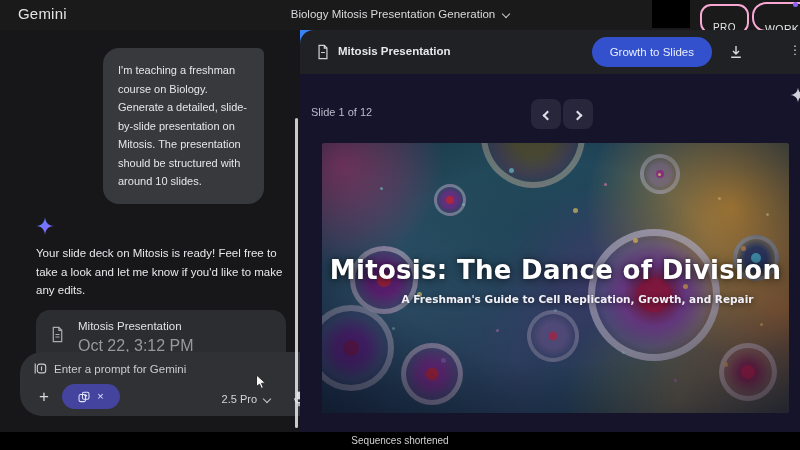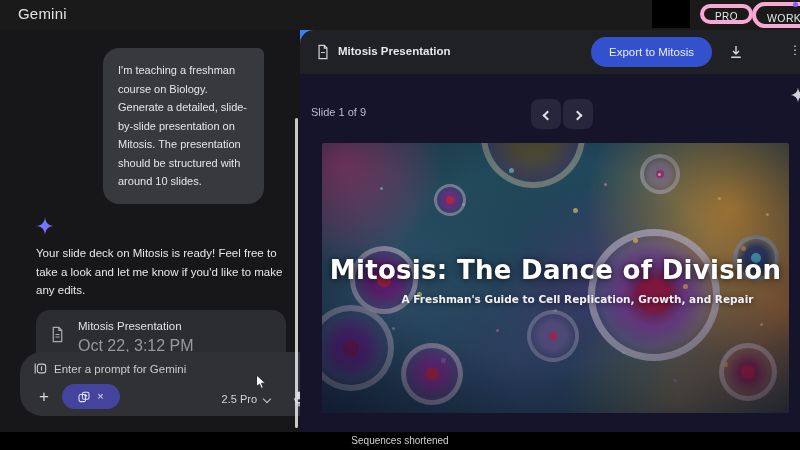--- a/index.html
+++ b/index.html
@@ -6,21 +6,21 @@
   html,body { width:800px; height:450px; background:#000; overflow:hidden; }
   body { font-family:"Liberation Sans", sans-serif; -webkit-font-smoothing:antialiased; }
   #app { position:relative; width:800px; height:450px; background:#3b82f6; overflow:hidden; }
 
   
   #topbar { position:absolute; left:0; top:0; width:800px; height:30px; background:#1a1a1b; overflow:hidden; z-index:6; }
   #logo { position:absolute; left:18px; top:5px; font-size:15px; color:#e3e3e5; letter-spacing:.2px; }
   #conv-title { position:absolute; left:0; right:0; top:8px; text-align:center; font-size:11.5px; color:#d9dadc; }
   #conv-title .chev { margin-left:8px; margin-bottom:1px; }
   #obscured { position:absolute; left:652px; top:0; width:38px; height:28px; background:#000; }
-  .pill { position:absolute; top:4px; height:20px; border:4px solid #f9a8d4; border-radius:11px; color:#e6e7e9; font-size:10px; line-height:18px; padding:0 11px; letter-spacing:.4px; background:transparent; }
+  .pill { position:absolute; top:4px; height:20px; border:2px solid #f9a8d4; border-radius:11px; color:#e6e7e9; font-size:10px; line-height:18px; padding:13px 11px; letter-spacing:.4px; background:transparent; }
   #pro-pill { left:700px; }
   #work-pill { left:752px; width:70px; height:26px; top:2px; line-height:24px; border-radius:14px; font-size:10.5px; }
   #work-dot { position:absolute; left:793px; top:2px; width:5px; height:5px; border-radius:50%; background:#8a63ff; }
 
   
   #chat { position:absolute; left:0; top:30px; width:300px; height:402px; background:#17171a; overflow:hidden; }
   #user-bubble { position:absolute; left:103px; top:18px; width:161px; background:#37393c; border-radius:16px 6px 16px 16px; padding:13px 15px; color:#e5e6e8; font-size:11px; line-height:18.5px; }
   #assist-sparkle { position:absolute; left:35px; top:186px; width:20px; height:20px; }
   #assist-text { position:absolute; left:36px; top:214px; width:248px; color:#e7e8ea; font-size:11.5px; line-height:18.5px; }
   #artifact-card { position:absolute; left:36px; top:280px; width:250px; height:56px; background:#2b2d30; border-radius:14px; padding:11px 12px; z-index:1; }
@@ -141,20 +141,23 @@
   .chev.right { transform:rotate(-45deg); margin-right:2px; }
   .nav-btn .chev { width:7px; height:7px; border-width:2px; }
 </style>
 </head>
 <body>
 
 <div id="app">
 
   <div id="topbar">
     <div id="logo">Gemini</div>
+    <div id="conv-title">
+      <span>Biology Mitosis Presentation Generation</span><span class="chev down"></span>
+    </div>
     <div id="obscured"></div>
     <div id="pro-pill" class="pill">PRO</div>
     <div id="work-pill" class="pill">WORK</div>
     <div id="work-dot"></div>
   </div>
 
   <div id="chat">
     <div id="user-bubble">I'm teaching a freshman course on Biology. Generate a detailed, slide-by-slide presentation on Mitosis. The presentation should be structured with around 10 slides.</div>
 
     <svg id="assist-sparkle" viewBox="0 0 24 24">
@@ -215,30 +218,30 @@
   <div id="panel-divider"></div>
 
   <div id="panel">
     <div id="panel-header">
       <svg id="panel-doc-ic" viewBox="0 0 16 18">
         <path d="M3.5 1.5h6l3 3v12h-9z" fill="none" stroke="#d0d2d5" stroke-width="1.4"></path>
         <path d="M9.5 1.5v3h3" fill="none" stroke="#d0d2d5" stroke-width="1.4"></path>
         <path d="M5.8 9.6h4.4" stroke="#d0d2d5" stroke-width="1.2"></path>
       </svg>
       <div id="panel-title">Mitosis Presentation</div>
-      <button id="export-btn">Export to Mitosis</button>
+      <button id="export-btn">Growth to Slides</button>
       <svg id="download-btn" viewBox="0 0 16 16">
         <path d="M8 2v7.5M5 7l3 3 3-3" fill="none" stroke="#d8d9dc" stroke-width="1.4"></path>
         <path d="M3.2 13.2h9.6" stroke="#d8d9dc" stroke-width="1.4"></path>
       </svg>
       <div id="more-btn">⋮</div>
     </div>
 
     <div id="canvas-area">
-      <div id="slide-counter">Slide 1 of 9</div>
+      <div id="slide-counter">Slide 1 of 12</div>
       <button id="prev-btn" class="nav-btn"><span class="chev left"></span></button>
       <button id="next-btn" class="nav-btn"><span class="chev right"></span></button>
       <svg id="corner-sparkle" viewBox="0 0 24 24">
         <path d="M12 2 C12.6 8,16 11.4,22 12 C16 12.6,12.6 16,12 22 C11.4 16,8 12.6,2 12 C8 11.4,11.4 8,12 2 Z" fill="#e6e6f2"></path>
       </svg>
 
       <div id="slide">
         <div class="cell" id="cell-2"></div>
         <div class="cell" id="cell-1">
             <div class="nuc"></div>

